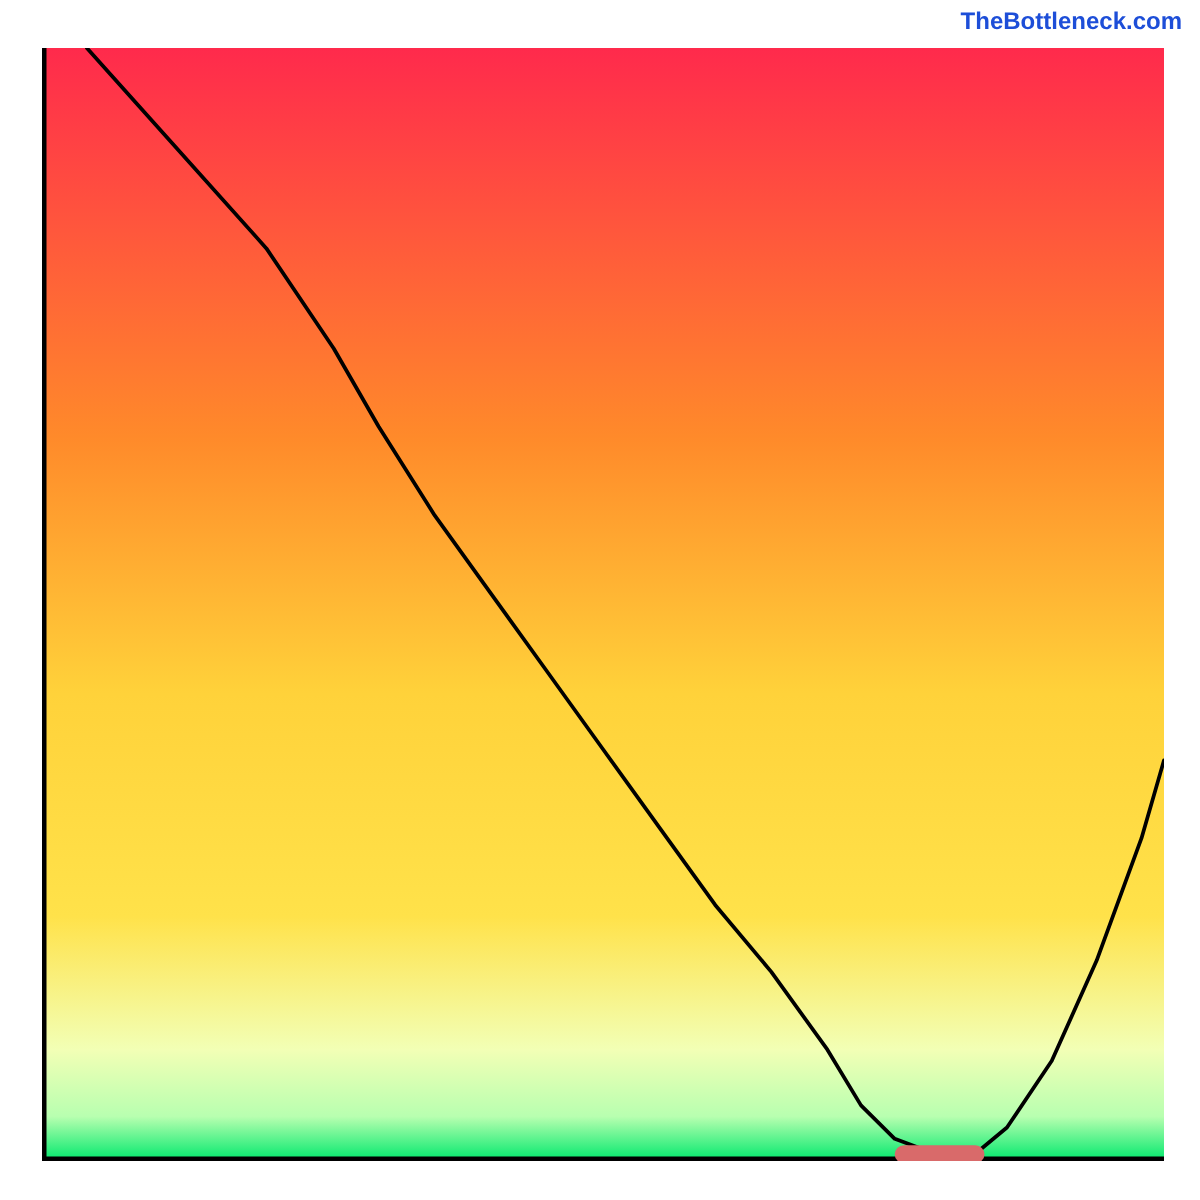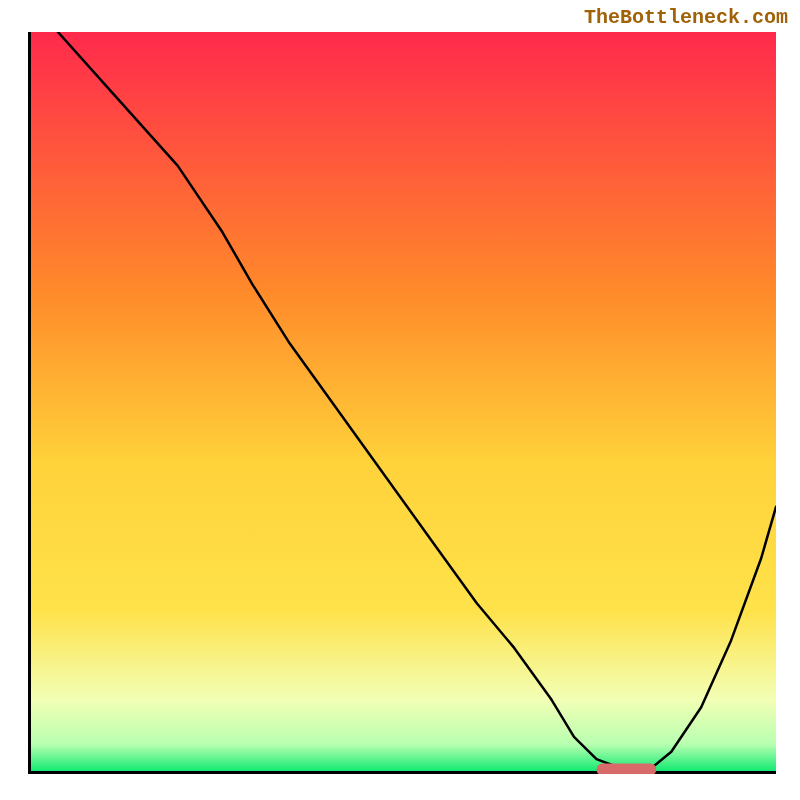--- a/index.html
+++ b/index.html
@@ -12,24 +12,24 @@
   }
   .wrap {
     position: relative;
     width: 800px;
     height: 800px;
   }
   .watermark {
     position: absolute;
     top: 6px;
     right: 12px;
-    font-family: Liberation Mono, monospace;
-    font-size: 20px;
+    font-family: Liberation Sans, sans-serif;
+    font-size: 16px;
     font-weight: bold;
-    color: #a16207;
+    color: #1d4ed8;
     letter-spacing: 0px;
   }
   .plot-area {
     position: absolute;
     left: 28px;
     top: 32px;
     width: 748px;
     height: 742px;
   }
 </style>

